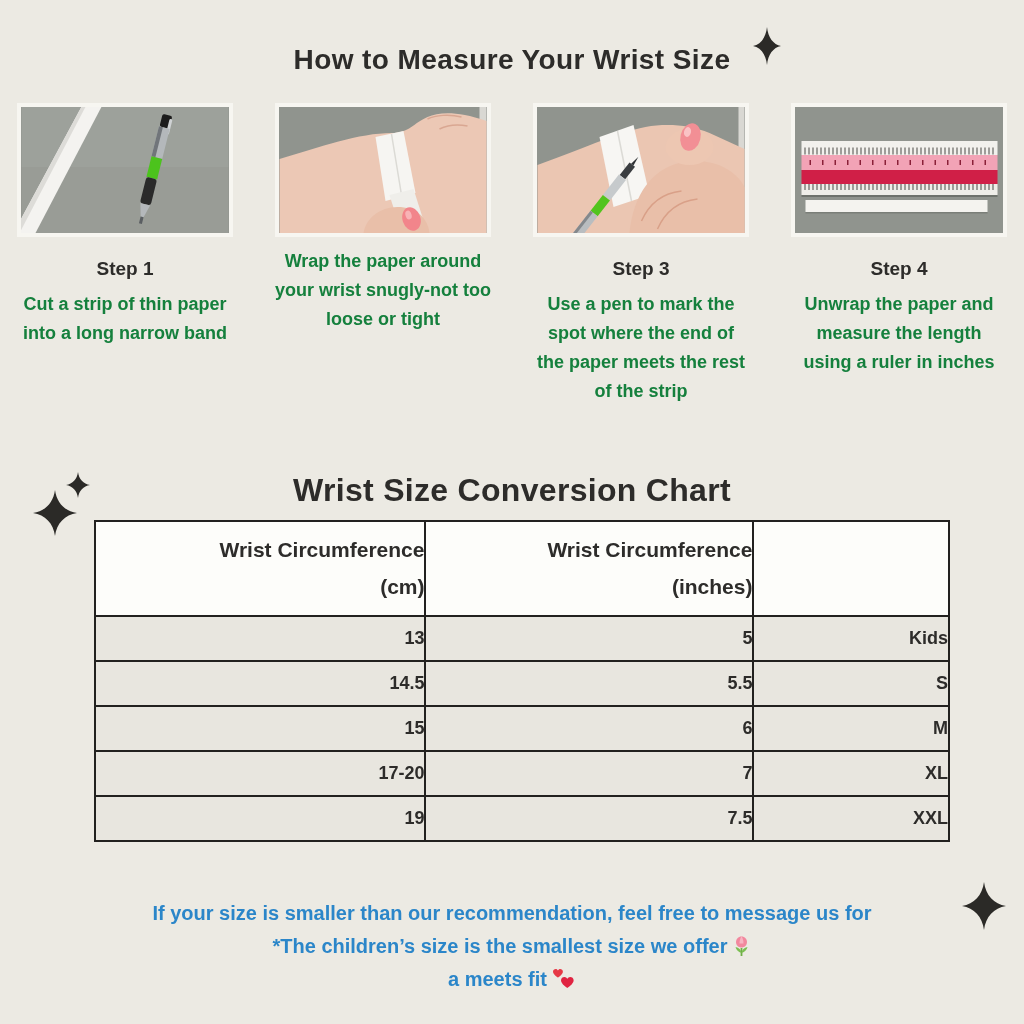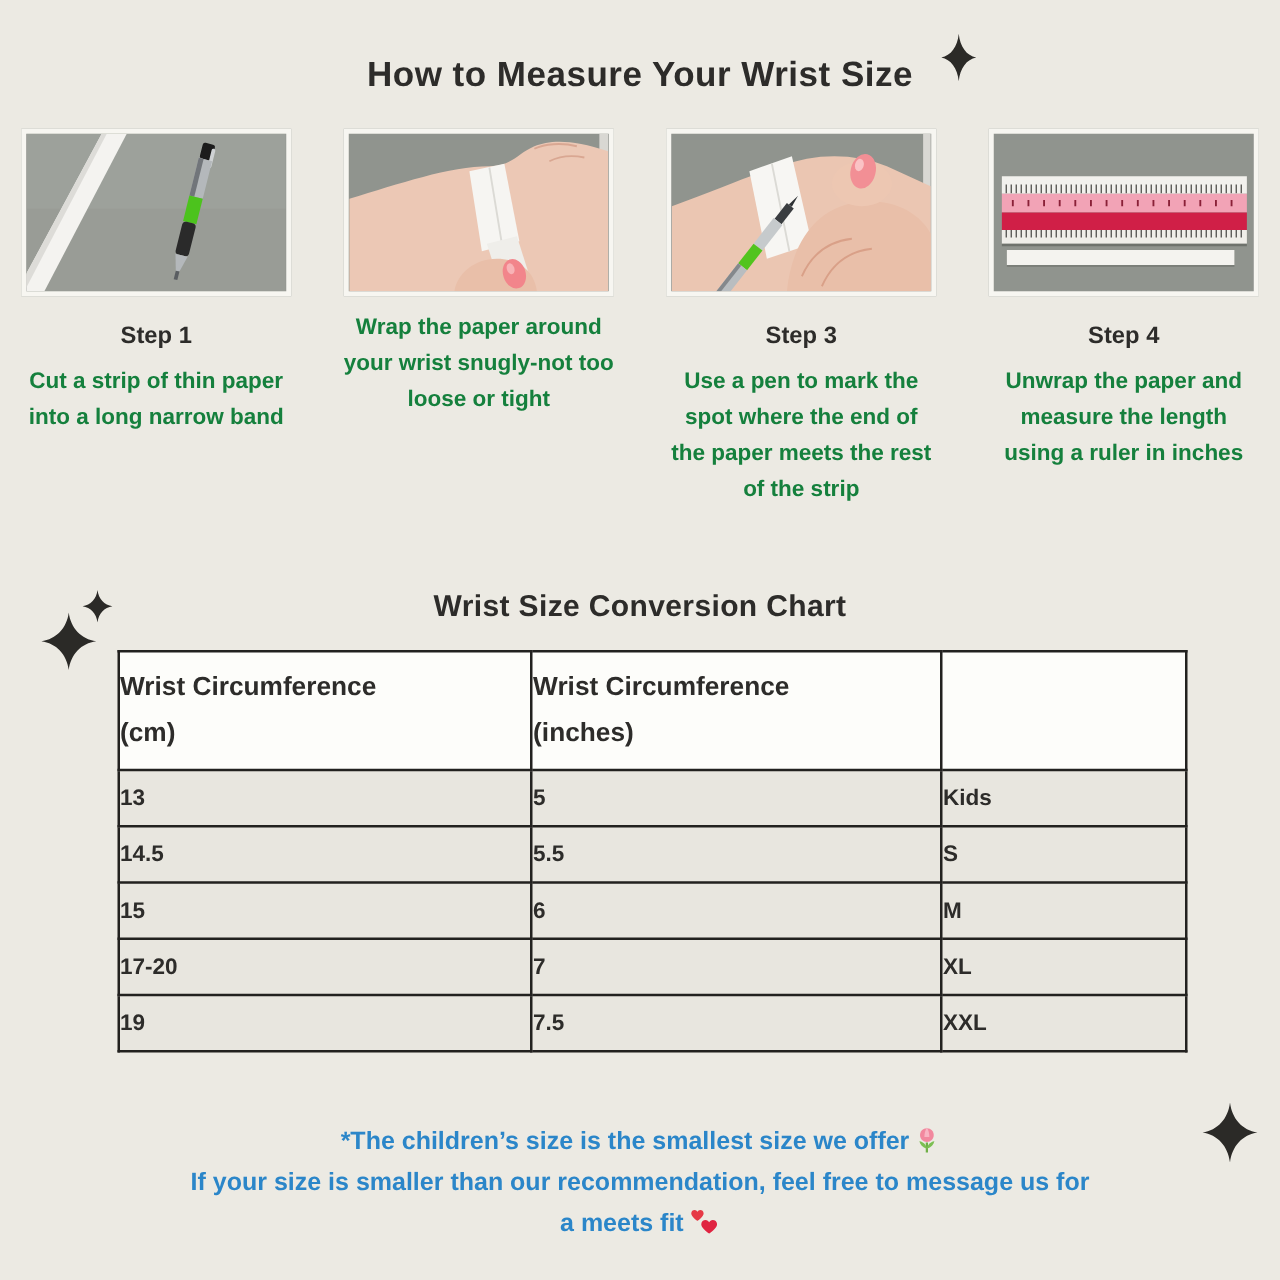--- a/index.html
+++ b/index.html
@@ -30,29 +30,29 @@
   .photo {
     width:216px; height:134px; border:4px solid #F7F6F1;
     background:#90948E; overflow:hidden;
   }
   .photo svg { display:block; width:100%; height:100%; }
   .step-label { margin-top:21px; font-size:19px; font-weight:700; }
   .step-desc  { margin-top:10px; font-size:18px; font-weight:700; color:#15803d; line-height:1.62; }
 
   .section-title {
     position:absolute; top:472px; left:0; width:1024px;
-    text-align:center; font-size:24px; font-weight:700; letter-spacing:.3px;
+    text-align:center; font-size:32px; font-weight:700; letter-spacing:.3px;
   }
 
   table.size-chart {
     position:absolute; left:94px; top:520px; width:856px;
     border-collapse:collapse; table-layout:fixed;
   }
   .size-chart th, .size-chart td {
-    border:2.5px solid #22211F; text-align:left; font-weight:700;
+    border:2.5px solid #22211F; text-align:right; font-weight:700;
   }
   .size-chart th {
     background:#FDFDFA; height:95px; font-size:21px; line-height:1.75;
   }
   .size-chart td { height:45px; font-size:18px; background:#E8E6DF; }
   .col-cm { width:38.7%; } .col-in { width:38.4%; } .col-size { width:22.9%; }
 
   .footer {
     position:absolute; top:897px; left:0; width:1024px;
     text-align:center; color:#2B86C9; font-weight:700; font-size:20px; line-height:33px;
@@ -221,32 +221,32 @@
     </tr>
     <tr>
       <td>19</td>
       <td>7.5</td>
       <td>XXL</td>
     </tr>
   </tbody>
 </table>
 
 <div class="footer">
+  <div>If your size is smaller than our recommendation, feel free to message us for</div>
   <div>
     <span>*The children’s size is the smallest size we offer</span><span class="emoji">
       <svg width="19" height="22" viewBox="0 0 19 22">
         <path d="M9.5,13 L9.5,21" stroke="#6FAF46" stroke-width="1.8" fill="none"></path>
         <path d="M9.5,18 C6,17 4,14.5 3.5,12 C7,12.5 9,15 9.5,18 Z" fill="#7CBF52"></path>
         <path d="M9.5,18 C13,17 15,14.5 15.5,12 C12,12.5 10,15 9.5,18 Z" fill="#7CBF52"></path>
         <path d="M9.5,1.5 C6.2,1.5 4,4 4,7 C4,10.3 6.5,12.5 9.5,12.5 C12.5,12.5 15,10.3 15,7 C15,4 12.8,1.5 9.5,1.5 Z" fill="#F2889E"></path>
         <path d="M9.5,1 C8.3,3.2 7.5,5.5 7.5,8.5 L11.5,8.5 C11.5,5.5 10.7,3.2 9.5,1 Z" fill="#F8B4C2"></path>
       </svg>
     </span>
   </div>
-  <div>If your size is smaller than our recommendation, feel free to message us for</div>
   <div>
     <span>a meets fit</span><span class="emoji">
       <svg width="24" height="21" viewBox="0 0 24 21">
         <g transform="translate(1,0) scale(0.9)">
           <path d="M0,3 C0,1 1.5,0 3,0 C4.2,0 5,0.8 5.5,1.6 C6,0.8 6.8,0 8,0 C9.5,0 11,1 11,3 C11,6 5.5,9.5 5.5,9.5 C5.5,9.5 0,6 0,3 Z" fill="#E63946"></path>
         </g>
         <g transform="translate(9,8) scale(1.15)">
           <path d="M0,3 C0,1 1.5,0 3,0 C4.2,0 5,0.8 5.5,1.6 C6,0.8 6.8,0 8,0 C9.5,0 11,1 11,3 C11,6 5.5,9.5 5.5,9.5 C5.5,9.5 0,6 0,3 Z" fill="#E02441"></path>
         </g>
       </svg>

